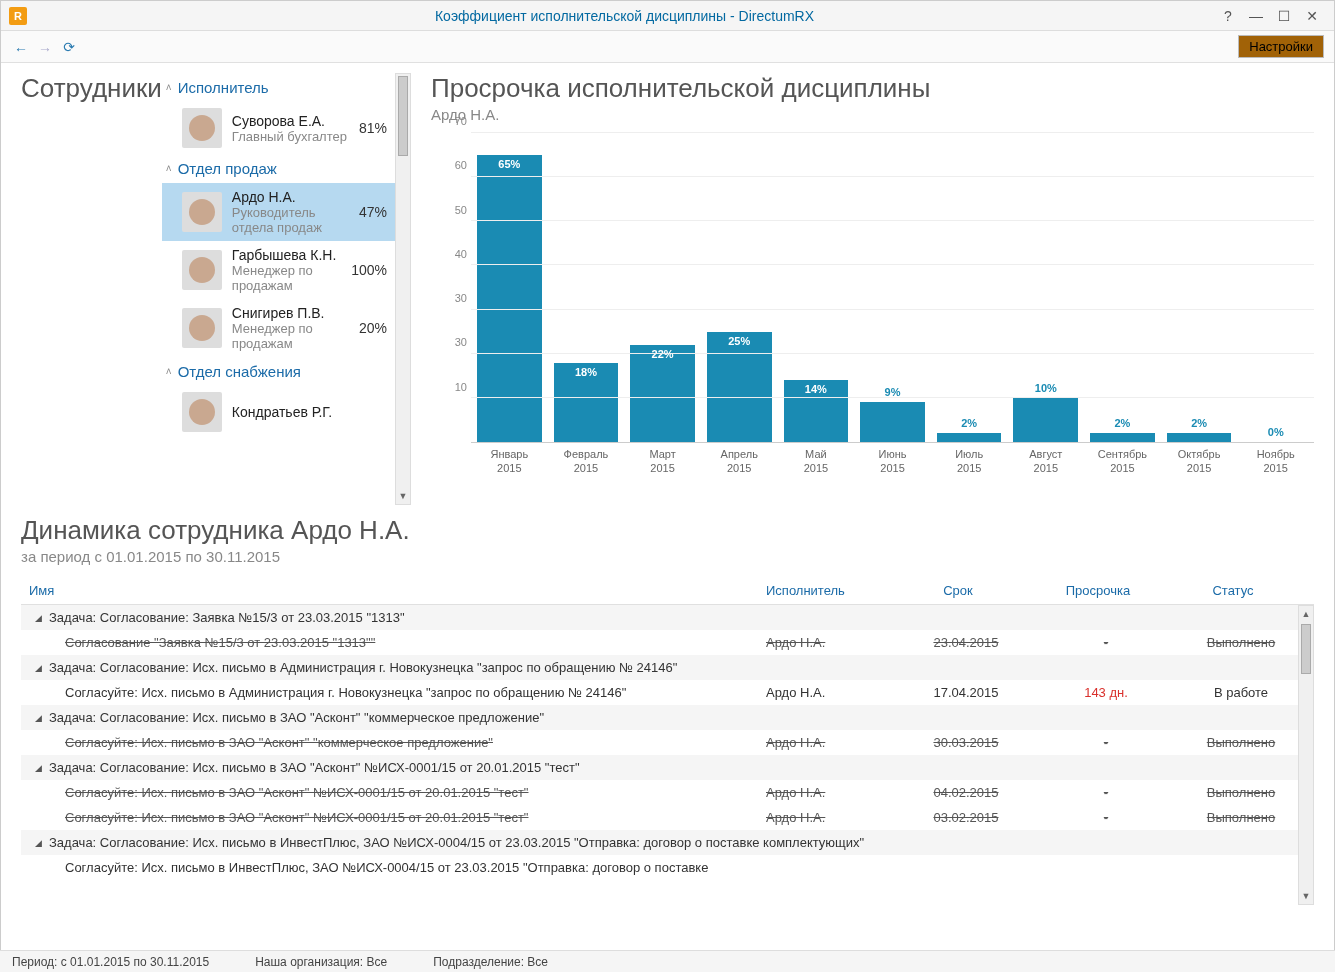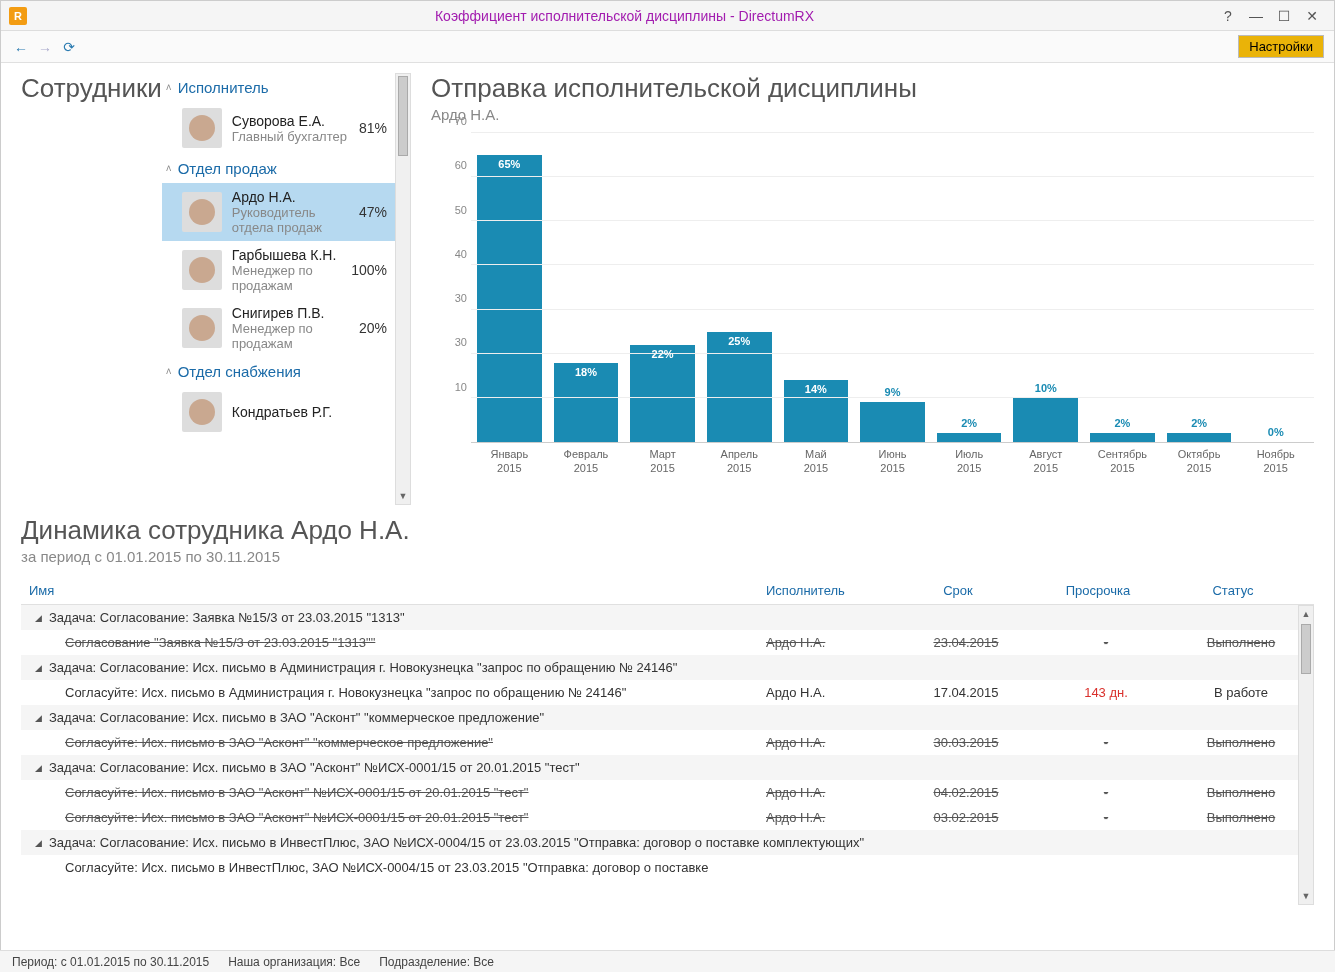--- a/index.html
+++ b/index.html
@@ -1,24 +1,24 @@
 <!DOCTYPE html>
 <html><head>
 <meta charset="utf-8">
 <style>
 * { box-sizing: border-box; margin: 0; padding: 0; }
 body { font-family: "Segoe UI", Arial, sans-serif; font-size: 13px; color: #333; background: #fff; width: 1335px; height: 972px; overflow: hidden; border: 1px solid #ccc; }
 .titlebar { height: 30px; background: #f5f5f5; display: flex; align-items: center; padding: 0 8px; border-bottom: 1px solid #ddd; }
 .titlebar .app-icon { width: 18px; height: 18px; background: #f39c12; border-radius: 2px; margin-right: 8px; display:flex; align-items:center; justify-content:center; color:#fff; font-weight:bold; font-size:11px; }
-.titlebar .title { flex: 1; text-align: center; font-size: 14px; color: #a21caf; }
+.titlebar .title { flex: 1; text-align: center; font-size: 14px; color: #0369a1; }
 .titlebar .win-btn { width: 28px; height: 22px; display: flex; align-items: center; justify-content: center; font-size: 14px; color: #555; cursor: pointer; }
 .toolbar { height: 32px; background: #fafafa; display: flex; align-items: center; padding: 0 10px; border-bottom: 1px solid #e0e0e0; }
 .toolbar .nav-btn { width: 20px; height: 20px; display:flex; align-items:center; justify-content:center; color:#2a7ab0; cursor:pointer; margin-right:4px; font-size:14px; }
 .toolbar .spacer { flex:1; }
-.toolbar .settings-btn { padding: 3px 10px; border:1px solid #bbb; background:#eab308; cursor:pointer; font-size:13px; }
+.toolbar .settings-btn { padding: 3px 10px; border:1px solid #bbb; background:#a16207; cursor:pointer; font-size:13px; }
 .content { display:flex; height: 442px; padding: 10px 20px 0 20px; gap: 20px; }
 .left-panel { width: 390px; display:flex; flex-direction:row; }
 .section-title { font-size: 26px; font-weight: 300; color: #555; margin-bottom: 8px; }
 .emp-list { flex:1; overflow-y:auto; border-right:none; position:relative; }
 .emp-scrollbar { position:absolute; right:0; top:0; width:16px; height:100%; background:#f0f0f0; border:1px solid #ddd; }
 .emp-scrollbar .thumb { position:absolute; top:2px; left:2px; width:10px; height:80px; background:#ccc; border:1px solid #aaa; }
 .emp-scrollbar .arrow { position:absolute; left:0; width:100%; height:16px; display:flex; align-items:center; justify-content:center; font-size:9px; color:#666; }
 .dept-header { display:flex; align-items:center; padding: 6px 4px; color:#1b6ba8; font-size:15px; cursor:pointer; }
 .dept-header .chevron { margin-right:6px; font-size:10px; color:#888; }
 .emp-item { display:flex; align-items:center; padding:6px 4px 6px 20px; cursor:pointer; }
@@ -58,21 +58,21 @@
 .task-row.group { background:#f5f5f5; color:#333; padding-left:28px; position:relative; }
 .task-row.group .tri { position:absolute; left:14px; top:8px; font-size:9px; color:#555; }
 .task-row.item { padding-left:44px; }
 .task-row .c-name { flex:1; }
 .task-row .c-exec { width:130px; text-align:left; }
 .task-row .c-date { width:140px; text-align:center; }
 .task-row .c-over { width:140px; text-align:center; }
 .task-row .c-status { width:130px; text-align:center; }
 .strike { text-decoration:line-through; color:#555; }
 .red { color:#d9302c; }
-.statusbar { position:absolute; bottom:0; left:0; right:0; height:22px; background:#f5f5f5; border-top:1px solid #ddd; display:flex; align-items:center; padding:0 12px; font-size:12px; color:#444; gap:19px; }
+.statusbar { position:absolute; bottom:0; left:0; right:0; height:22px; background:#f5f5f5; border-top:1px solid #ddd; display:flex; align-items:center; padding:0 12px; font-size:12px; color:#444; gap:46px; }
 </style>
 </head>
 <body>
 
 <div class="titlebar">
   <div class="app-icon">R</div>
   <div class="title">Коэффициент исполнительской дисциплины - DirectumRX</div>
   <div class="win-btn">?</div>
   <div class="win-btn">—</div>
   <div class="win-btn">☐</div>
@@ -154,21 +154,21 @@
           <div class="pct"></div>
         </div>
         <div class="emp-scrollbar">
         <div class="arrow" style="top:0">▲</div>
         <div class="thumb"></div>
         <div class="arrow" style="bottom:0">▼</div>
       </div>
     </div>
   </div>
   <div class="right-panel">
-    <div class="chart-title">Отправка исполнительской дисциплины</div>
+    <div class="chart-title">Просрочка исполнительской дисциплины</div>
     <div class="chart-sub">Ардо Н.А.</div>
     <div class="chart-area">
       <div class="y-axis" id="y-axis">
           <div class="y-tick" style="bottom: 14.2857%;">10</div>
           <div class="y-tick" style="bottom: 28.5714%;">30</div>
           <div class="y-tick" style="bottom: 42.8571%;">30</div>
           <div class="y-tick" style="bottom: 57.1429%;">40</div>
           <div class="y-tick" style="bottom: 71.4286%;">50</div>
           <div class="y-tick" style="bottom: 85.7143%;">60</div>
           <div class="y-tick" style="bottom: 100%;">70</div>

